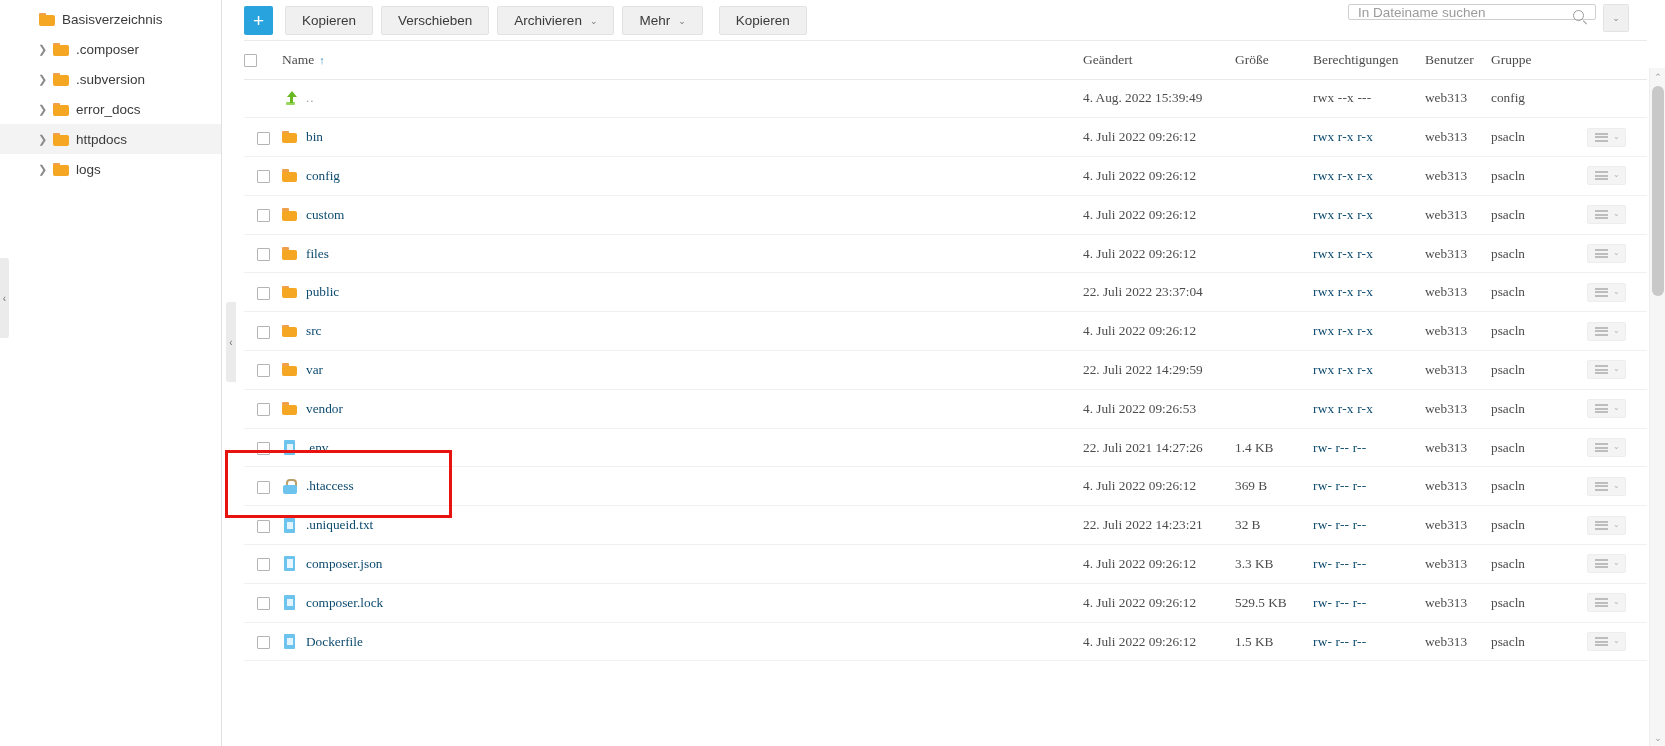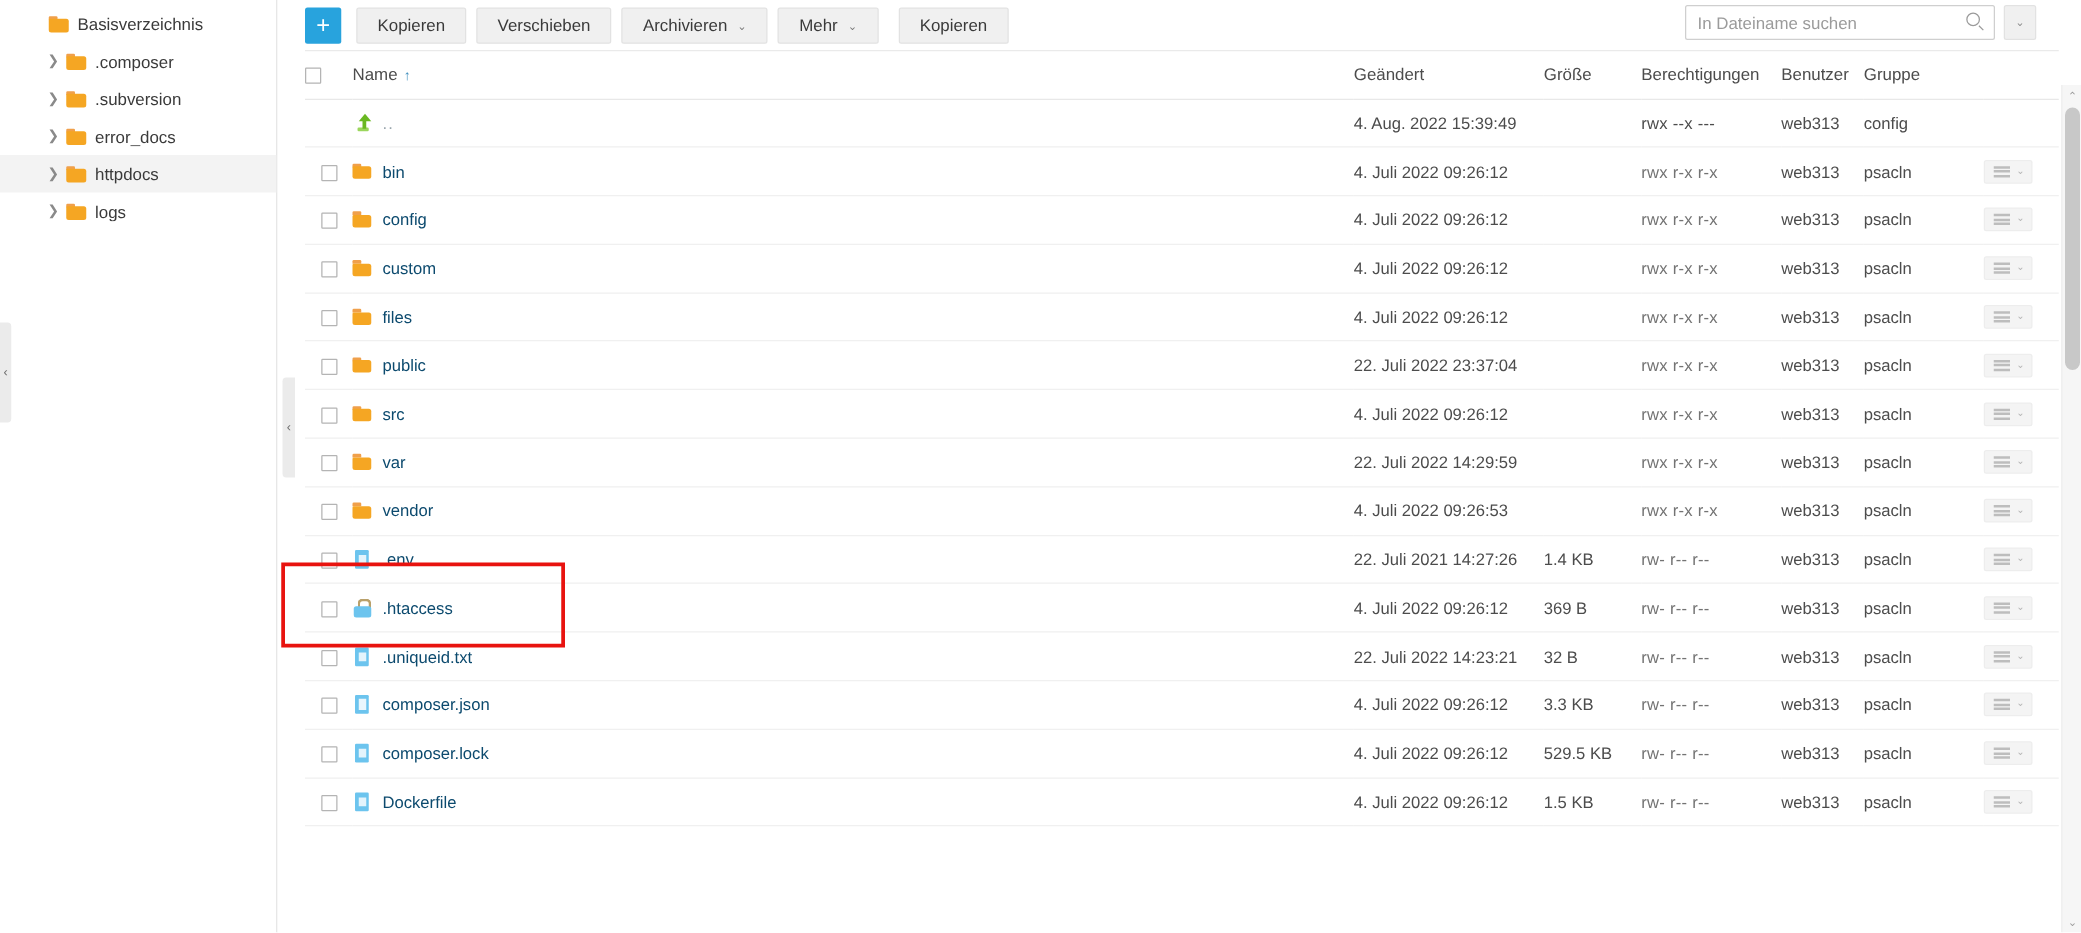--- a/index.html
+++ b/index.html
@@ -167,21 +167,21 @@
     top: 4px;
     display: flex;
     align-items: center;
   }
   .search-box {
     position: relative;
     width: 248px;
     height: 28px;
   }
   .search-input {
-    width: 248px; height: 28px;
+    width: 248px; height: 16px;
     border: 1px solid #cfcfcf;
     border-radius: 2px;
     padding: 0 30px 0 9px;
     font-size: 13.5px;
     font-family: "Liberation Sans", sans-serif;
     color: #333;
     background: #fff;
     outline: none;
   }
   .search-input::placeholder { color: #9b9b9b; }
@@ -238,20 +238,21 @@
   }
 
   
   .table-region {
     position: relative;
     flex: 1 1 auto;
     min-height: 0;
     border-top: 1px solid #eaeaea;
     margin-left: 22px;
     margin-right: 18px;
+    font-family: Liberation Serif, serif;
   }
   table.filelist {
     width: 100%;
     border-collapse: collapse;
     table-layout: fixed;
   }
   table.filelist th {
     font-weight: normal;
     font-size: 13.5px;
     color: #4c4c4c;
@@ -361,21 +362,21 @@
     border-bottom: none;
     border-radius: 4px 4px 0 0;
     background: transparent;
   }
   .ico.htaccess::after {
     content: ""; position: absolute; left: 1px; top: 6px;
     width: 14px; height: 9px; background: #6cc4ee; border-radius: 2px;
   }
 
   .perm-link {
-    color: #737373;
+    color: #0c4a6e;
     text-decoration: none;
     cursor: pointer;
     letter-spacing: .2px;
   }
   .perm-plain { color: #4c4c4c; letter-spacing: .2px; }
 
   .act-btn {
     display: inline-flex;
     align-items: center;
     gap: 5px;

